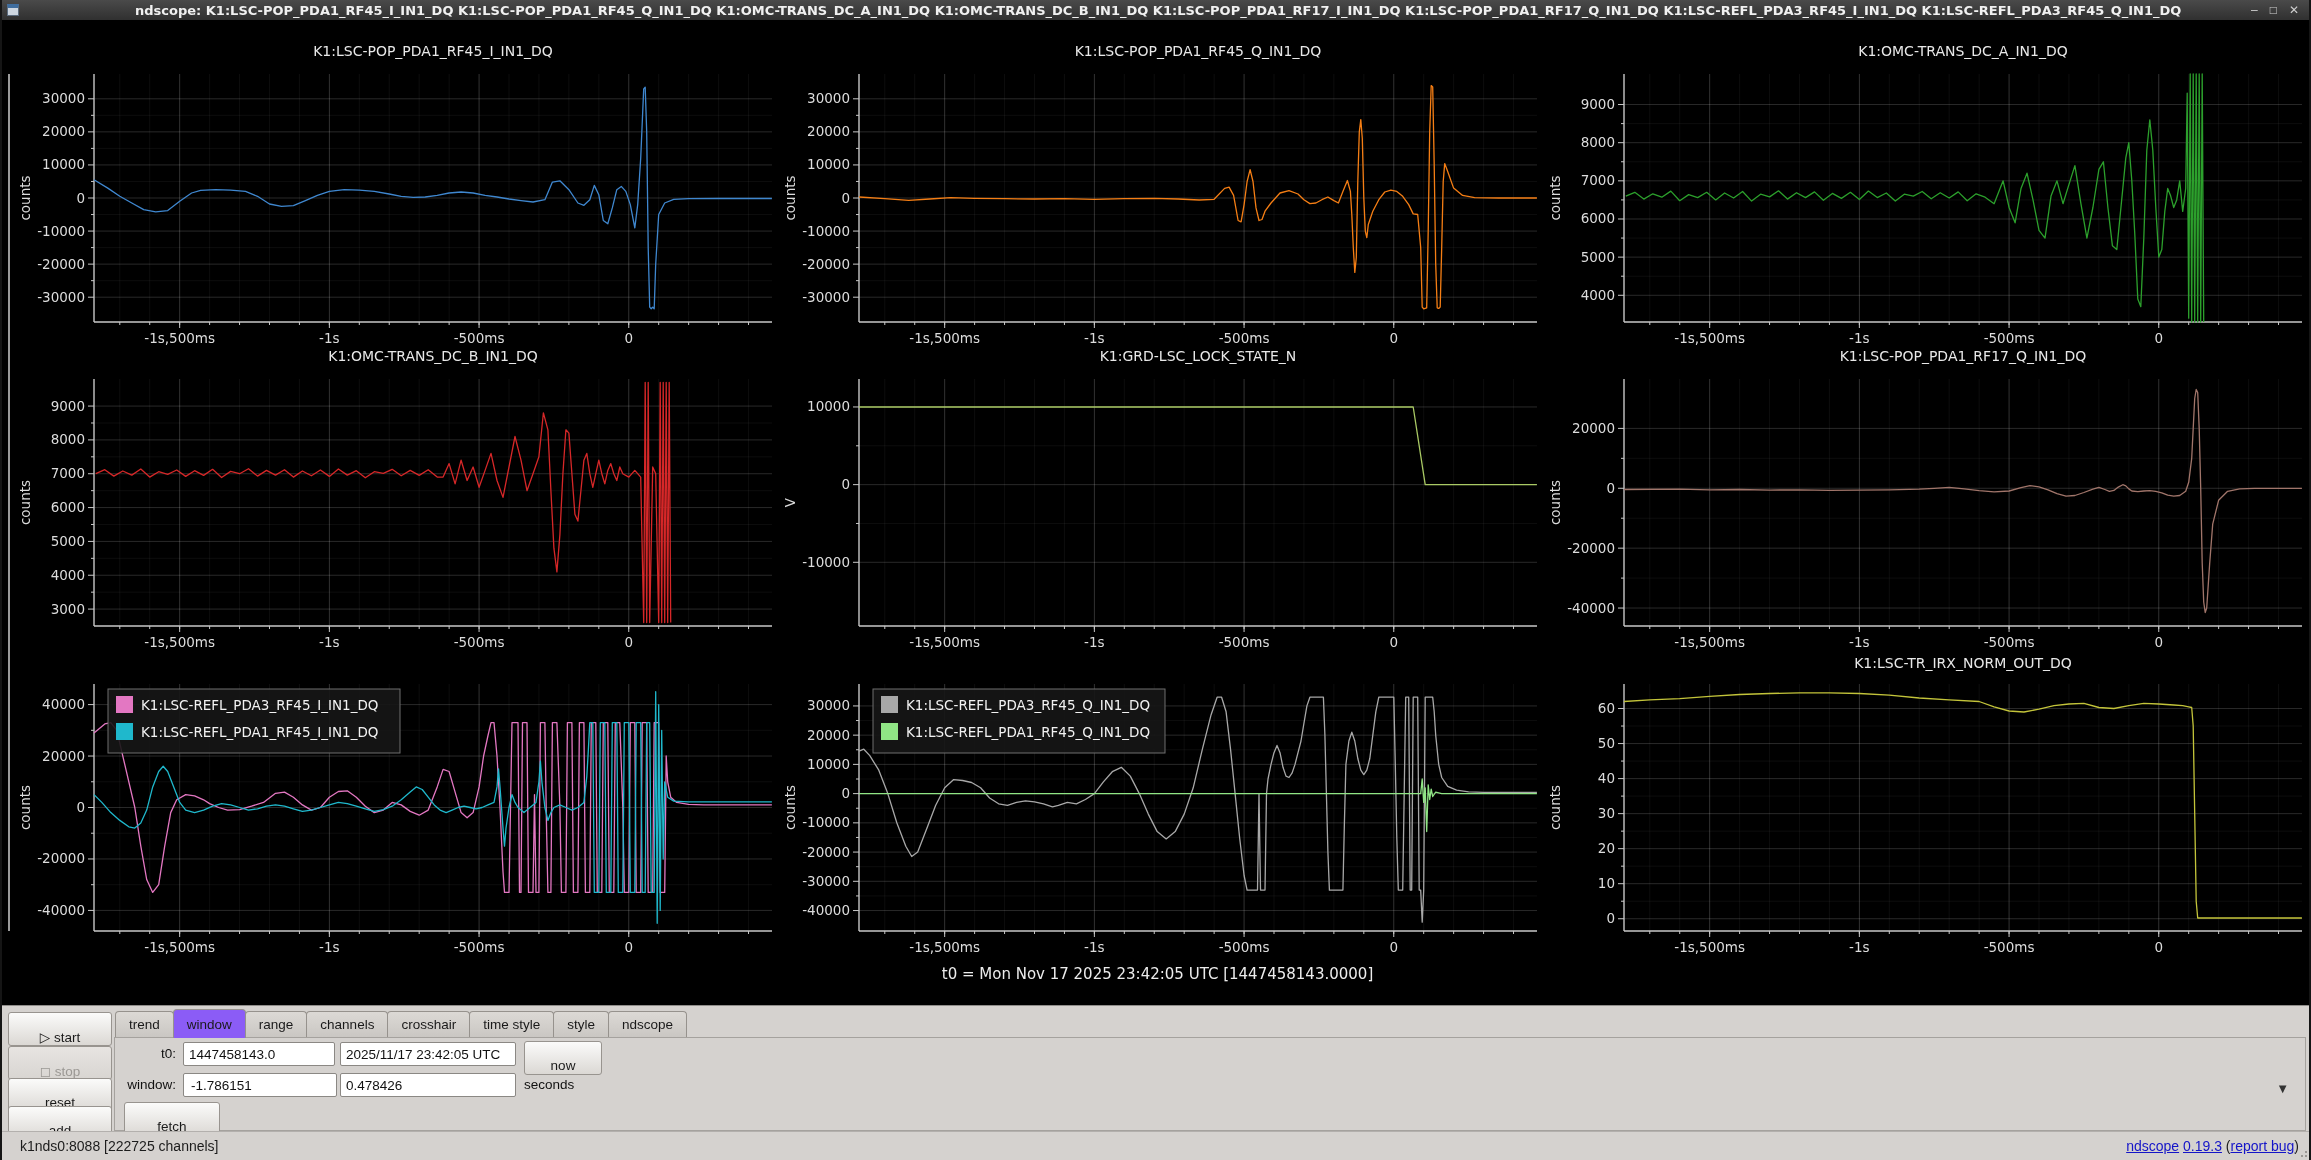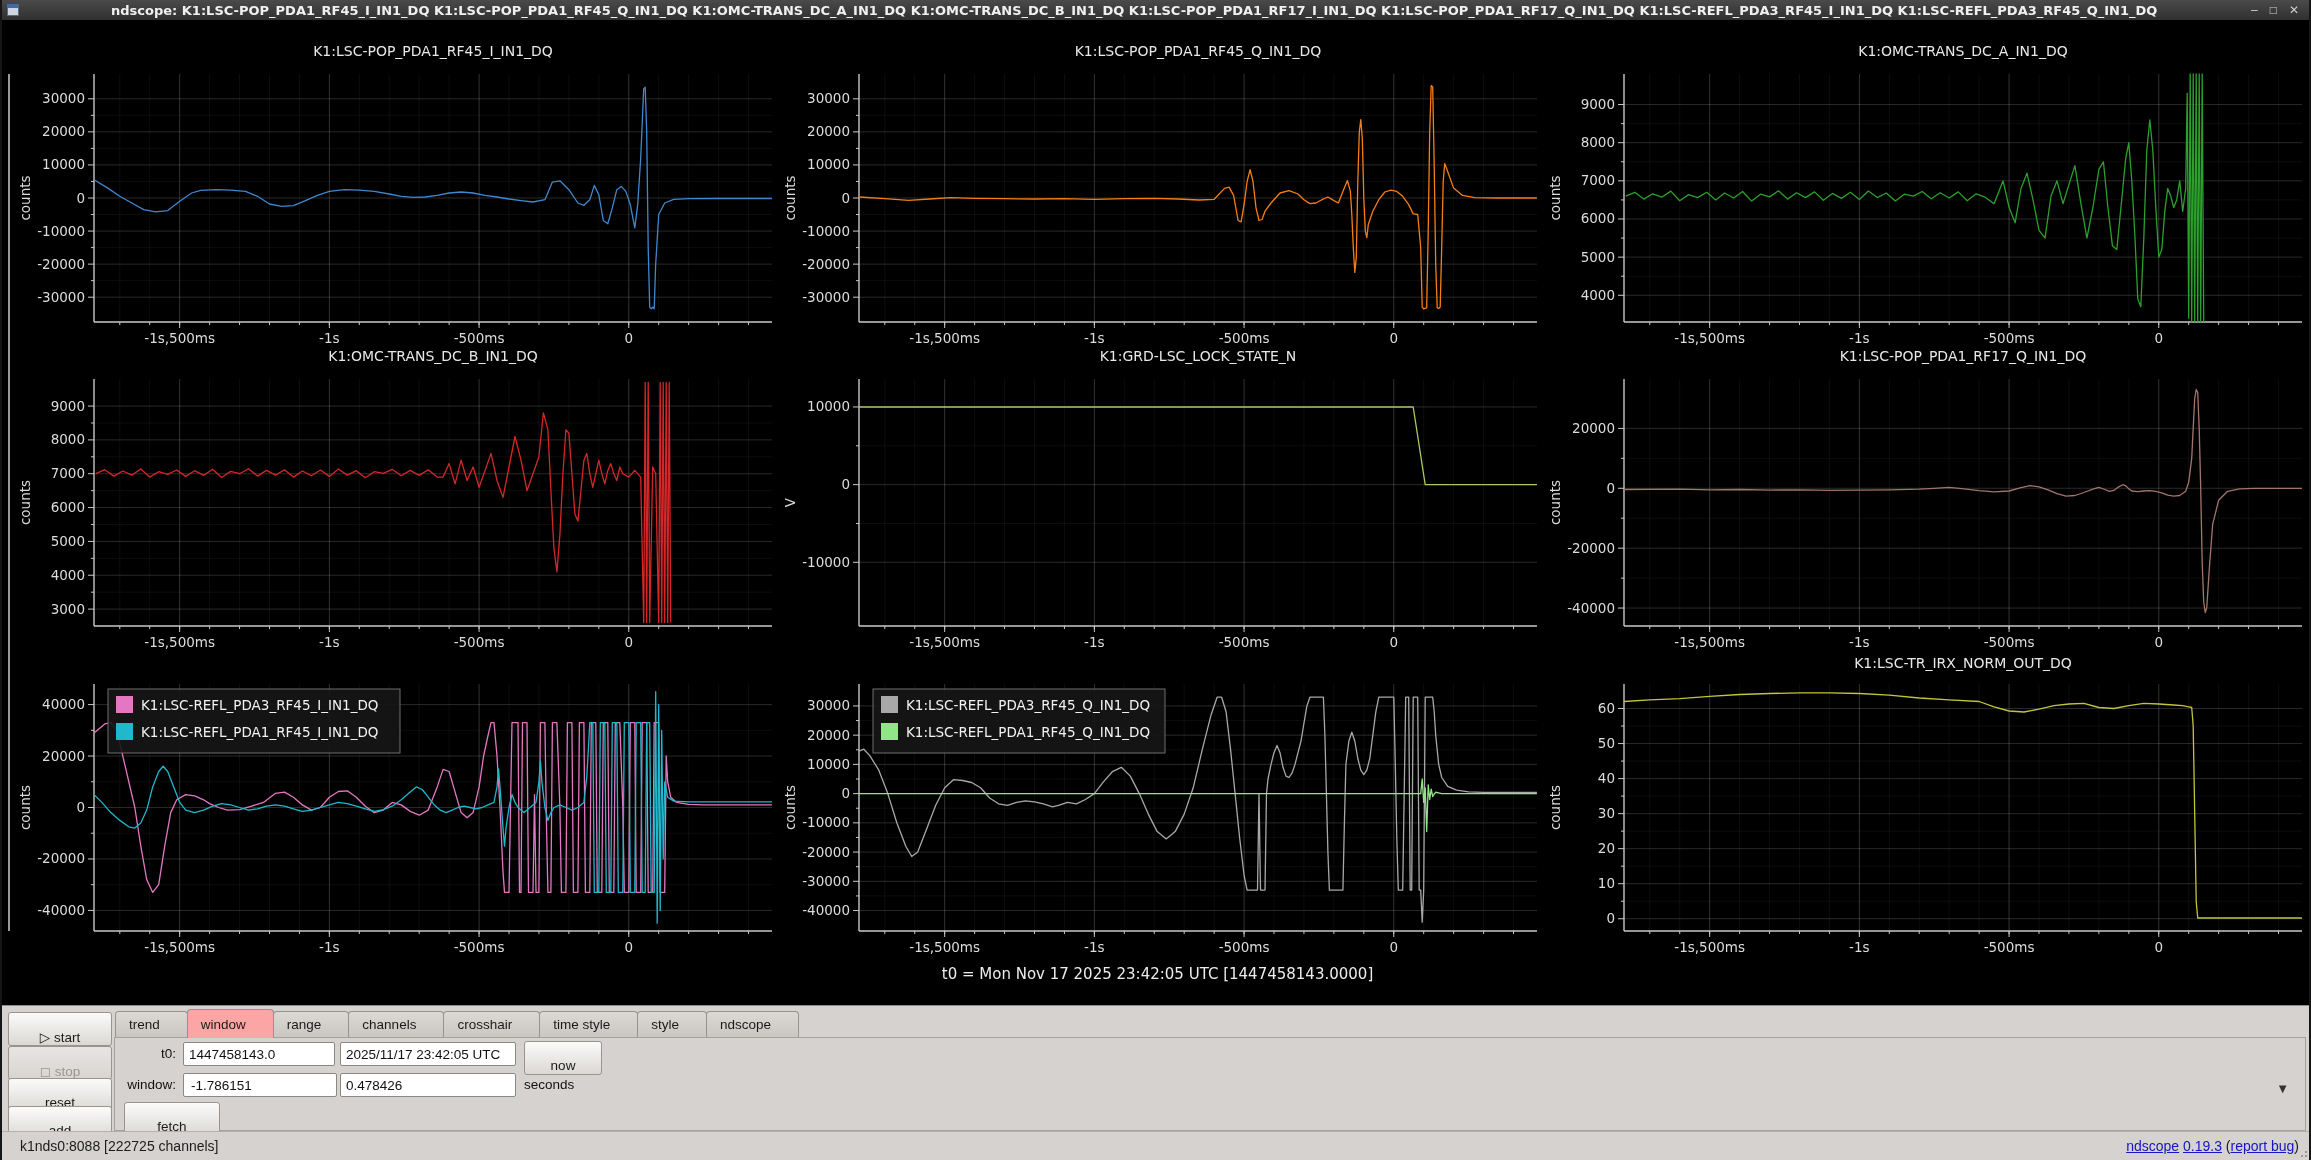--- a/index.html
+++ b/index.html
@@ -6,39 +6,39 @@
   #app{position:relative;width:2311px;height:1160px;overflow:hidden;
        font-family:"Liberation Sans",sans-serif;background:#000;
        border-left:2px solid #151515;border-right:2px solid #151515;box-sizing:border-box;}
   
   .titlebar{position:absolute;left:0;top:0;width:100%;height:20px;
     background:linear-gradient(#4a4a4a,#303030);border-bottom:1px solid #1c1c1c;
     display:flex;align-items:center;}
   .win-icon{width:12px;height:12px;margin-left:5px;background:#cdd6e0;border:1px solid #5b6b7d;
     border-top:4px solid #3f6d9e;box-sizing:border-box;flex:0 0 auto;}
   .title-text{color:#f0f0f0;font-weight:bold;font-size:13px;font-family:"DejaVu Sans",sans-serif;
-    margin-left:92px;white-space:nowrap;overflow:hidden;flex:1 1 auto;}
+    margin-left:116px;white-space:nowrap;overflow:hidden;flex:1 1 auto;}
   .win-btns{flex:0 0 auto;display:flex;gap:12px;margin-right:10px;color:#cfcfcf;font-size:12px;}
   .win-btns span{cursor:default;line-height:18px;}
   
   #plot-area{position:absolute;left:0;top:20px;width:2311px;height:985px;background:#000;}
   #plot-svg{position:absolute;left:0;top:0;}
   .t0-line{position:absolute;left:0;top:945px;width:1580px;text-align:center;color:#ececec;
     font-size:15px;font-family:"DejaVu Sans",sans-serif;}
   
   .panel{position:absolute;left:0;top:1005px;width:2311px;height:126px;background:#d5d2cf;
     border-top:1px solid #8f8d8a;font-size:14px;color:#1a1a1a;}
   .pbtn{position:absolute;left:6px;width:104px;background:linear-gradient(#fbfbfa,#dbd8d4);
     border:1px solid #98948f;border-radius:3px;font-size:13.5px;color:#1a1a1a;
     font-family:"Liberation Sans",sans-serif;text-align:center;padding:16px;}
   .pbtn:disabled,.pbtn.disabled{color:#9b9894;background:linear-gradient(#e7e4e1,#d8d5d1);}
   .tabs{position:absolute;left:113px;top:3px;height:29px;display:flex;align-items:flex-end;}
-  .tab{padding:5px 27px 6px 13px;border:1px solid #96928d;border-bottom:none;margin-right:-1px;
+  .tab{padding:5px 13px 6px 13px;border:1px solid #96928d;border-bottom:none;margin-right:-1px;
     background:linear-gradient(#dcd9d5,#c9c6c2);border-radius:4px 4px 0 0;font-size:13.5px;}
-  .tab.active{background:#fca5a5;padding-top:7px;position:relative;z-index:3;}
+  .tab.active{background:#8b5cf6;padding-top:7px;position:relative;z-index:3;}
   .pane{position:absolute;left:112px;top:31px;width:2192px;height:94px;
     border:1px solid #a5a29e;background:#d5d2cf;box-sizing:border-box;}
   .flabel{position:absolute;text-align:right;width:60px;font-size:13.5px;color:#111;}
   .pinput{position:absolute;height:22px;border:1px solid #8b8884;border-radius:2px;background:#fff;
     font-size:13.5px;font-family:"Liberation Sans",sans-serif;color:#111;padding:0 5px;box-sizing:content-box;}
   .combo-arrow{position:absolute;right:24px;top:75px;font-size:13px;color:#333;}
   
   .statusbar{position:absolute;left:0;top:1131px;width:2311px;height:29px;background:#d5d2cf;
     border-top:1px solid #b3b0ad;font-size:14px;color:#1c1c1c;}
   .status-left{position:absolute;left:18px;top:6px;}

